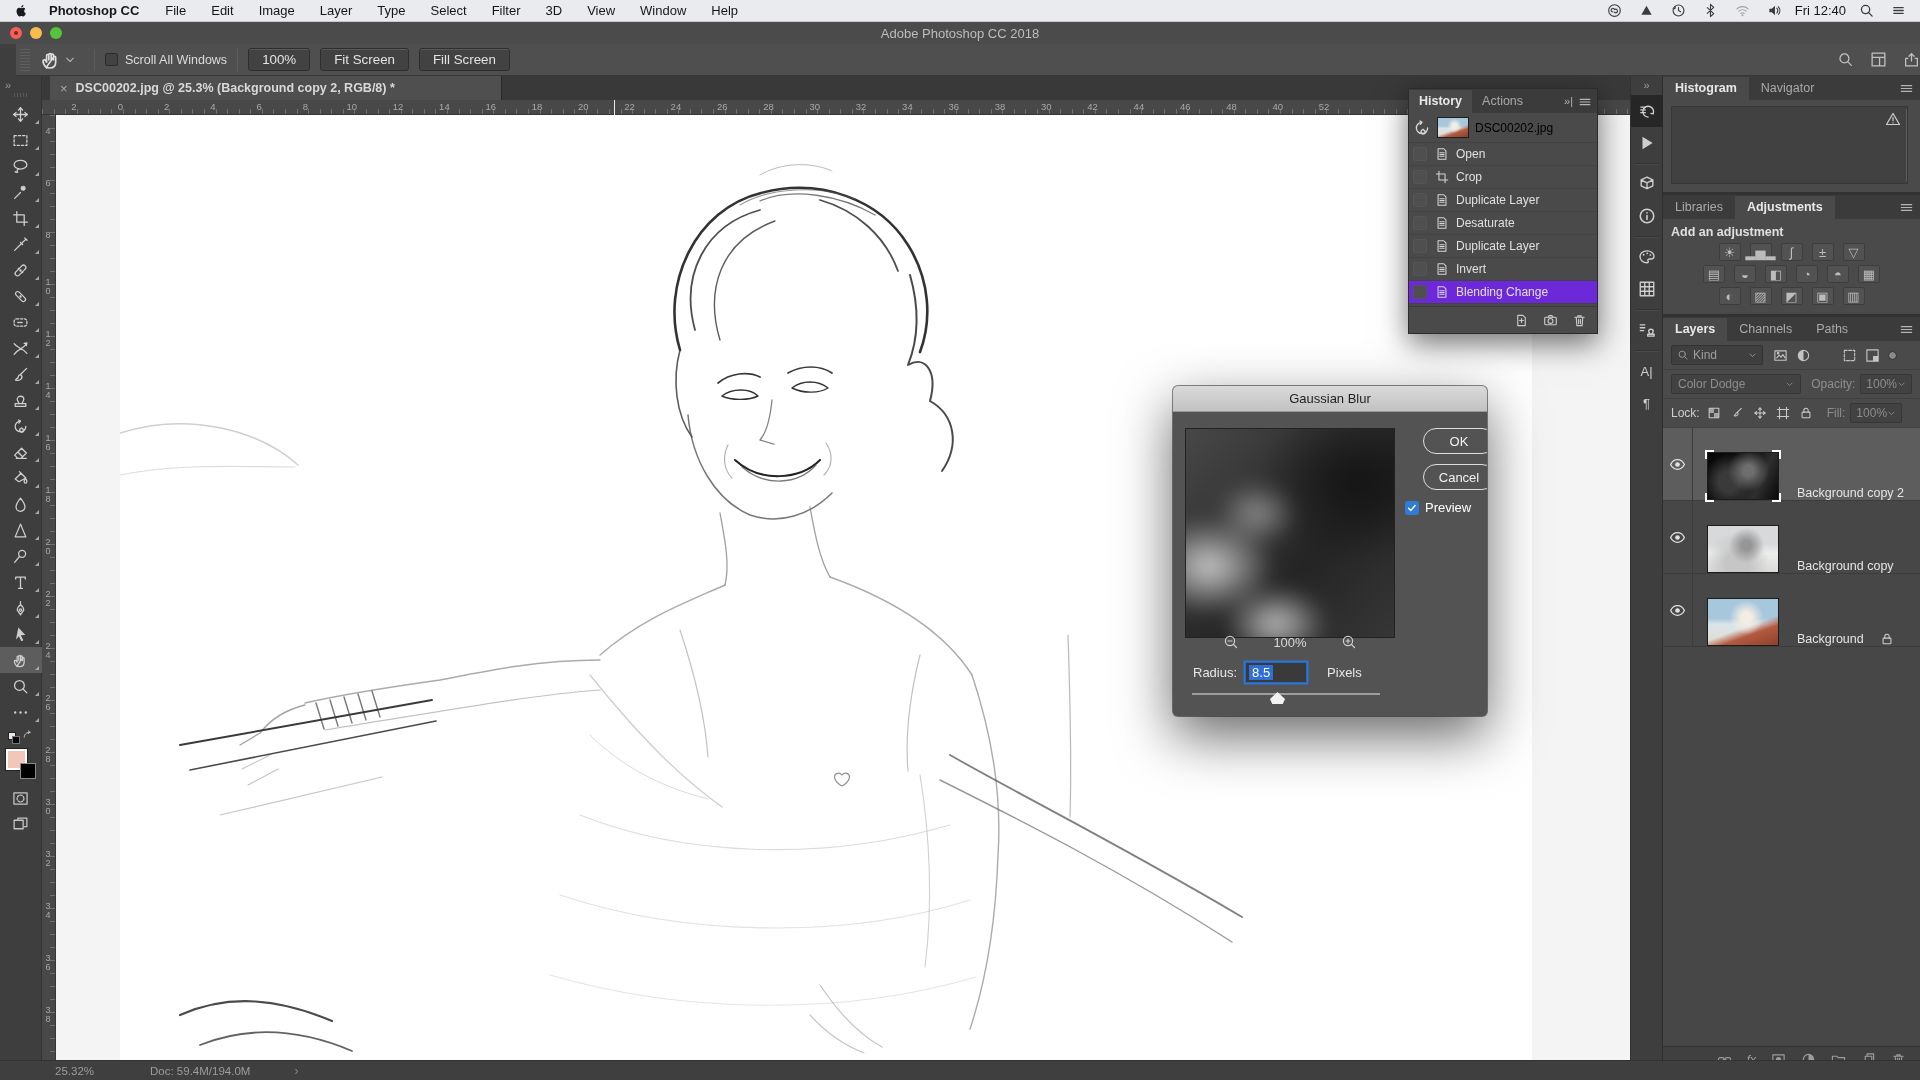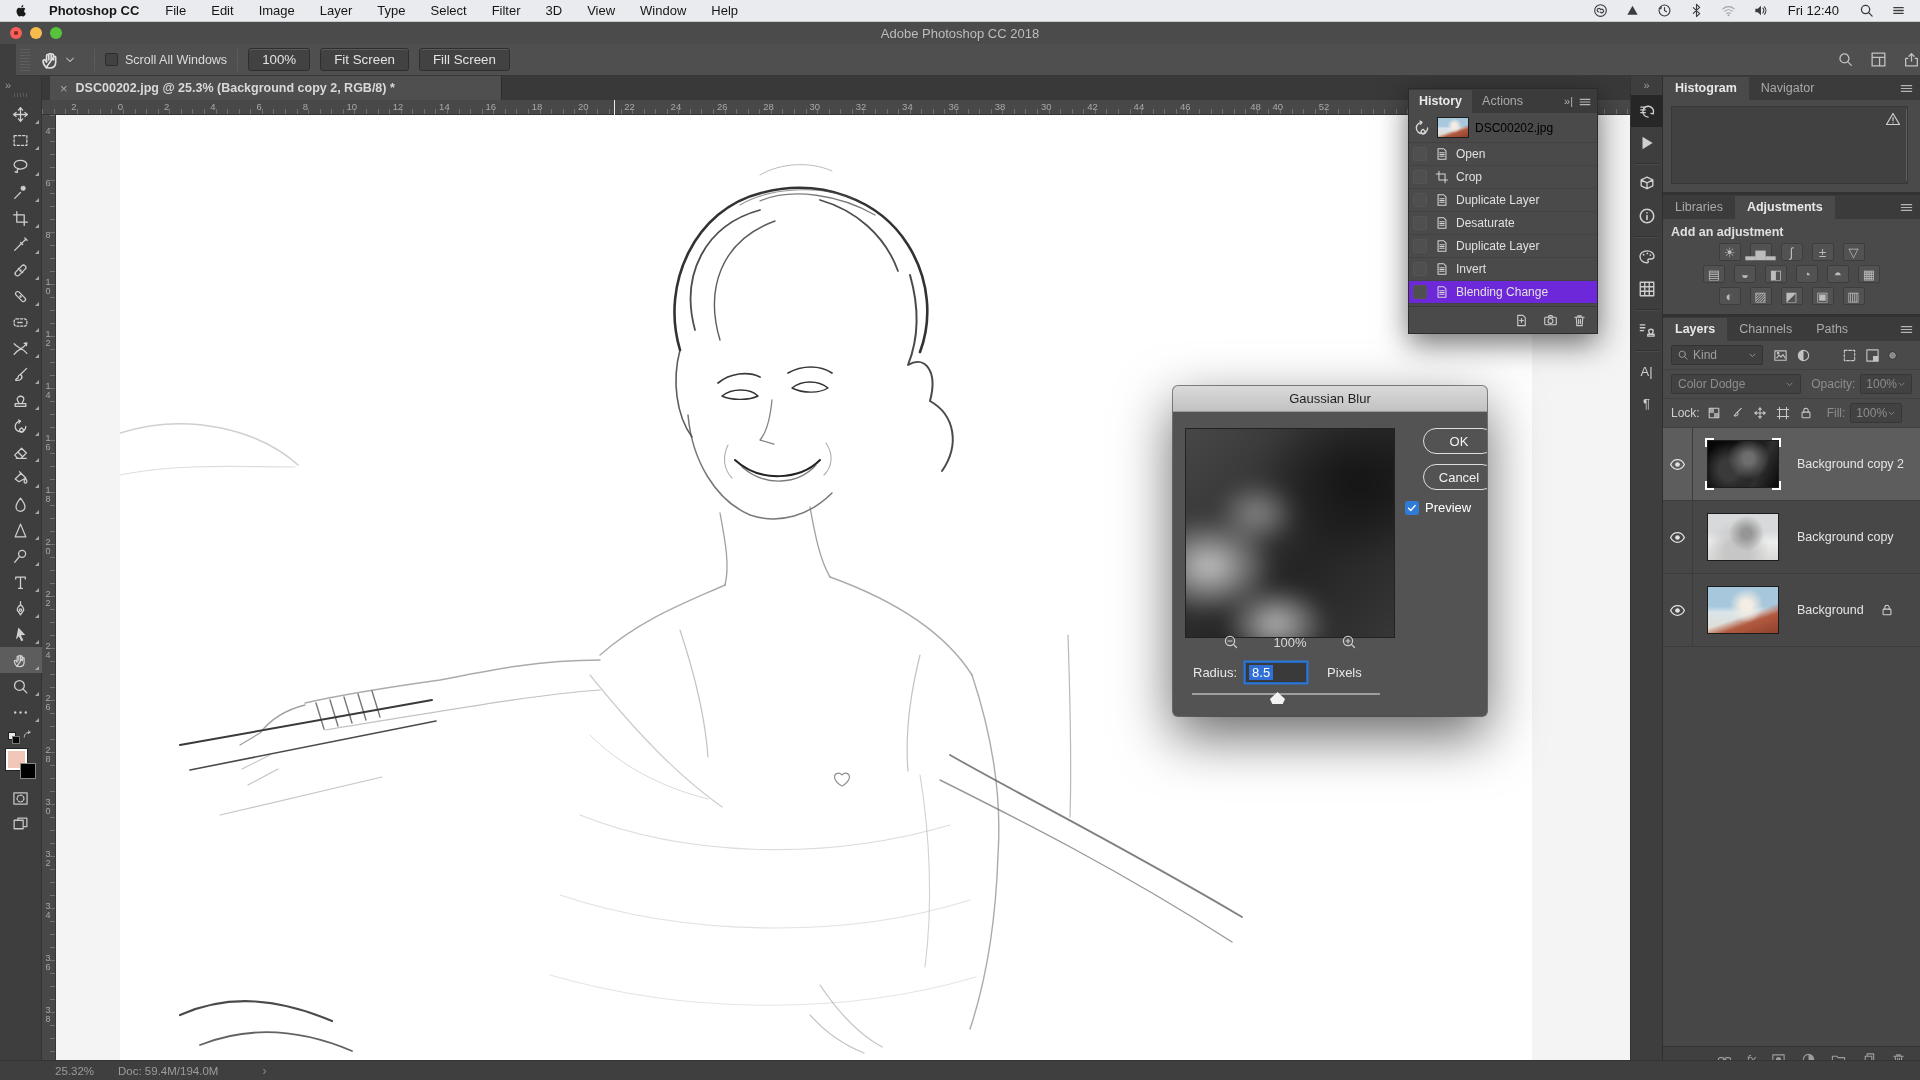--- a/index.html
+++ b/index.html
@@ -9,21 +9,21 @@
   .icon svg { display:block; }
 
   
   .menubar { position:absolute; left:0; top:0; width:1920px; height:22px; background:#e9ebee;
     color:#161616; font-size:13px; display:flex; align-items:center; padding:0 14px; z-index:100;
     border-bottom:1px solid #c8cacd; }
   .menubar .apple { width:15px; height:15px; color:#1a1a1a; margin-right:20px; }
   .menubar .appname { font-weight:bold; margin-right:26px; }
   #menus { display:flex; gap:25px; }
   .menu-item { cursor:default; }
-  .mb-right { margin-left:auto; display:flex; gap:20px; }
+  .mb-right { margin-left:auto; display:flex; gap:13px; }
   .mb-right .icon { width:15px; height:15px; color:#3c3c3e; }
   .mb-right .icon.dim { color:#9fa3a8; }
   .mb-clock { font-size:13px; }
 
   
   .titlebar { position:absolute; left:0; top:22px; width:1920px; height:22px; background:#4b4b4b;
     display:flex; align-items:center; z-index:90; }
   .traffic { display:flex; gap:8px; margin-left:10px; }
   .light { width:12px; height:12px; border-radius:50%; position:relative; }
   .light.red { background:#f65f57; } .light.yellow { background:#f6bd4e; } .light.green { background:#57c23c; }
@@ -132,21 +132,21 @@
   .ftoggle { width:9px; height:9px; border-radius:50%; background:#8a8a8a; margin-left:8px; border:1px solid #2e2e2e; }
   .blend-box { display:flex; align-items:center; width:142px; height:20px; background:#424242;
     border:1px solid #363636; border-radius:2px; padding:0 6px; color:#8d8d8d; }
   .blend-box .chev, .val-box .chev { margin-left:auto; width:9px; height:9px; }
   .dim { color:#8d8d8d; }
   .val-box { display:flex; align-items:center; width:52px; height:20px; background:#424242;
     border:1px solid #363636; border-radius:2px; padding:0 5px; color:#8d8d8d; margin-left:5px; }
   .lockrow-icons { display:flex; gap:9px; margin-left:7px; color:#c9c9c9; }
   .lockrow-icons .icon { width:14px; height:14px; }
   .layers-list { background:#474747; }
-  .layer-row { height:73px; display:flex; align-items:center; border-bottom:1px solid #3c3c3c; position:relative; }
+  .layer-row { height:73px; display:flex; align-items:flex-end; border-bottom:1px solid #3c3c3c; position:relative; }
   .layer-row.selected { background:#5d5d5d; }
   .eye-cell { width:30px; display:flex; justify-content:center; color:#e2e2e2; border-right:1px solid #3c3c3c;
     height:100%; align-items:center; }
   .eye-cell .icon { width:17px; height:17px; }
   .lthumb-wrap { position:relative; margin-left:14px; }
   .lthumb { width:72px; height:48px; border:1px solid #1c1c1c; }
   .lthumb.inverted-dark { background:
     radial-gradient(circle at 58% 38%, #6e6e6e 0 11%, transparent 42%),
     radial-gradient(circle at 30% 62%, #3a3a3a 0 18%, transparent 48%),
     linear-gradient(115deg,#050505,#151515 55%,#2f2f2f 72%,#090909); }
@@ -224,21 +224,21 @@
   .dlg-unit { margin-left:20px; }
   .dlg-slider { position:absolute; left:19px; top:305px; width:188px; height:14px; }
   .dlg-slider .track { position:absolute; left:0; right:0; top:2px; height:2px; background:#9e9e9e; }
   .dlg-slider .thumb { position:absolute; left:78px; top:1px; width:15px; height:12px; background:#f2f2f2;
     clip-path:polygon(50% 0, 100% 58%, 85% 100%, 15% 100%, 0 58%); }
 
   
   .statusbar { position:absolute; left:0; top:1060px; width:1920px; height:20px; background:#3f3f3f;
     border-top:1px solid #333; display:flex; align-items:center; font-size:11.5px; color:#9c9c9c; z-index:65; }
   .sb-zoom { margin-left:55px; }
-  .sb-doc { margin-left:24px; }
+  .sb-doc { margin-left:56px; }
   .sb-chev { margin-left:44px; color:#8a8a8a; font-size:12px; }
 </style>
 </head>
 <body>
 
 <div id="app">
 
   <div class="menubar">
     <span class="icon apple">
         <svg viewBox="0 0 16 16" fill="none" stroke="currentColor" stroke-width="1.2" stroke-linecap="round" stroke-linejoin="round">
@@ -562,21 +562,21 @@
       <span class="num" style="left: 726.5px;">28</span>
       <span class="num" style="left: 772.8px;">30</span>
       <span class="num" style="left: 819.1px;">32</span>
       <span class="num" style="left: 865.4px;">34</span>
       <span class="num" style="left: 911.7px;">36</span>
       <span class="num" style="left: 958px;">38</span>
       <span class="num" style="left: 1004.3px;">30</span>
       <span class="num" style="left: 1050.6px;">42</span>
       <span class="num" style="left: 1096.9px;">44</span>
       <span class="num" style="left: 1143.2px;">46</span>
-      <span class="num" style="left: 1189.5px; margin-left: 24px;">48</span>
+      <span class="num" style="left: 1189.5px;">48</span>
       <span class="num" style="left: 1235.8px;">40</span>
       <span class="num" style="left: 1282.1px;">52</span>
     </div>
   <div class="v-ruler" id="v-ruler">
     <div class="ticks"></div>
   <span class="num" style="top: 15px;">4</span>
       <span class="num" style="top: 67px;">6</span>
       <span class="num" style="top: 119px;">8</span>
       <span class="num" style="top: 171px;">10</span>
       <span class="num" style="top: 223px;">12</span>

